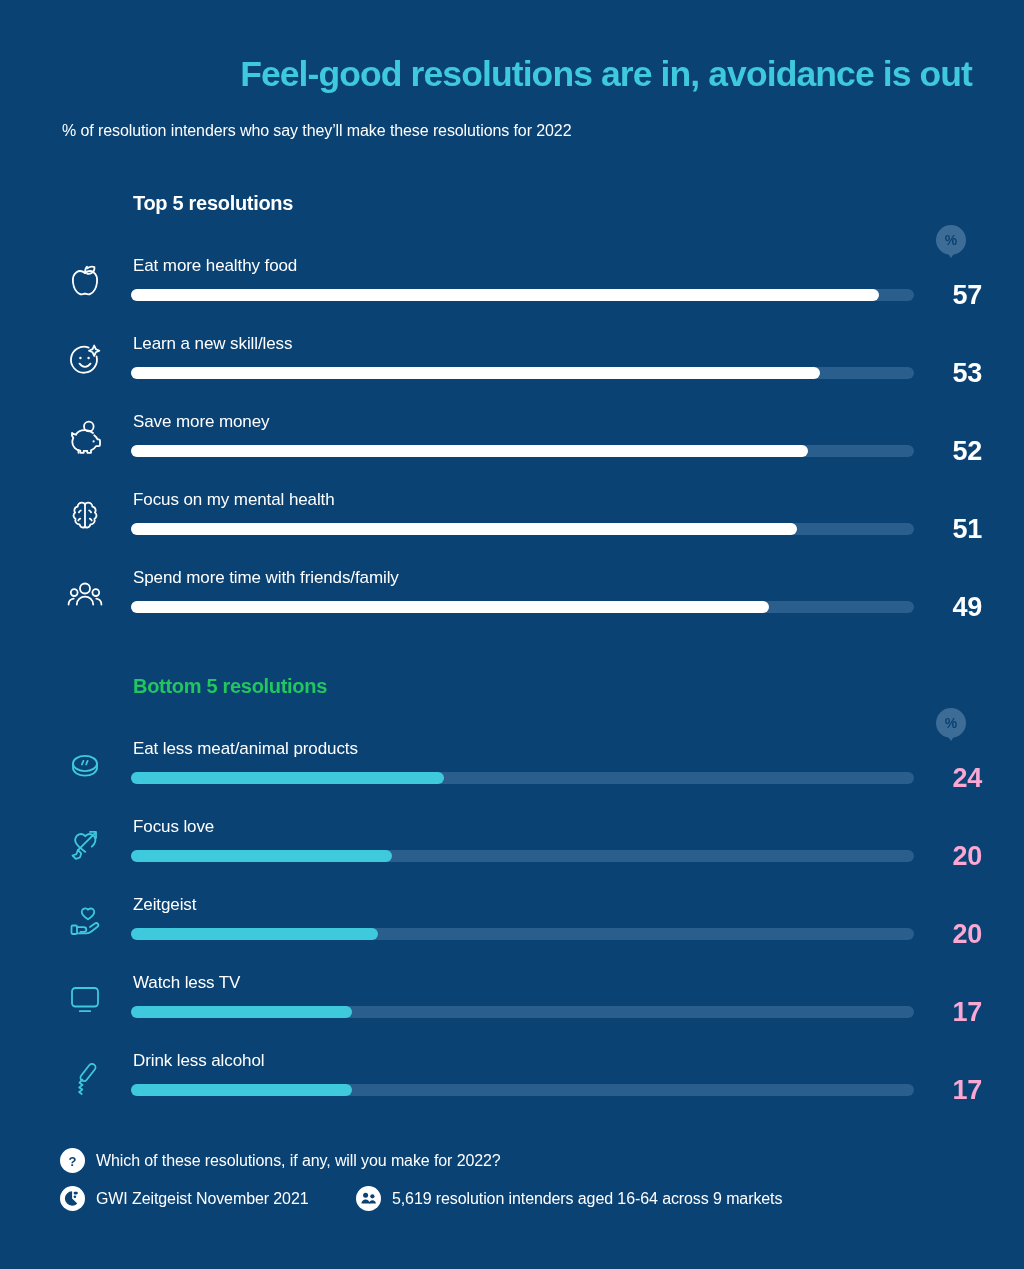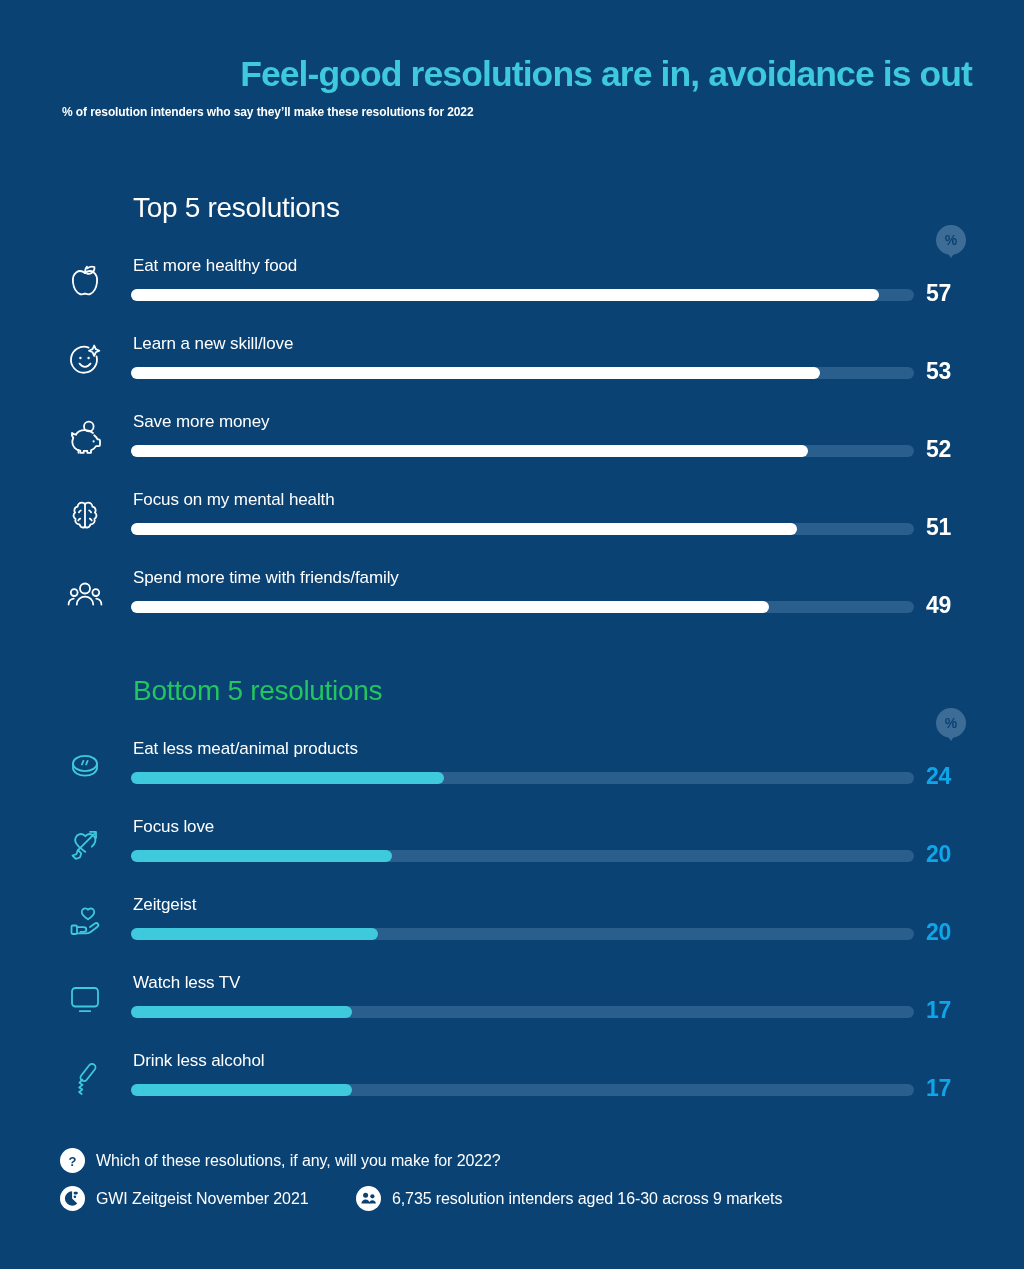--- a/index.html
+++ b/index.html
@@ -23,39 +23,39 @@
     font-size: 35.5px;
     font-weight: bold;
     color: #3fc9dd;
     letter-spacing: -0.9px;
     line-height: 1.12;
     margin: 0;
     white-space: nowrap;
     text-align: right;
   }
   .subtitle {
-    font-size: 12px;
-    font-weight: bold;
+    font-size: 16px;
+    font-weight: normal;
     color: #ffffff;
     letter-spacing: -0.1px;
-    margin: 10px 0 0 0;
+    margin: 27px 0 0 0;
     white-space: nowrap;
   }
 
   
   .section { position: absolute; left: 0; width: 1024px; }
   .section-top { top: 192px; }
   .section-bottom { top: 675px; }
 
   .section-title {
     position: absolute;
     left: 133px;
     top: 0;
-    font-size: 28px;
-    font-weight: normal;
+    font-size: 20px;
+    font-weight: bold;
     letter-spacing: -0.3px;
     white-space: nowrap;
   }
   .section-top .section-title { color: #ffffff; }
   .section-bottom .section-title { color: #22c55e; }
 
   
   .pct-badge {
     position: absolute;
     left: 936px;
@@ -128,27 +128,27 @@
     border-radius: 6px;
   }
   .section-top .bar-fill { background: #ffffff; }
   .section-bottom .bar-fill { background: #3fc9dd; }
 
   .row-value {
     position: absolute;
     left: 926px;
     top: 32px;
     width: 56px;
-    font-size: 23px;
+    font-size: 27px;
     font-weight: bold;
     letter-spacing: -0.3px;
-    text-align: left;
+    text-align: right;
   }
   .section-top .row-value { color: #ffffff; }
-  .section-bottom .row-value { color: #0ea5e9; }
+  .section-bottom .row-value { color: #f9a8d4; }
 
   
   .footer { position: absolute; left: 60px; top: 1148px; width: 920px; }
   .footer-line { position: relative; height: 38px; }
   .footer-item {
     display: inline-flex;
     align-items: center;
     vertical-align: top;
   }
   .footer-icon {
@@ -203,21 +203,21 @@
     <div class="row">
       <span class="row-icon">
         <svg viewBox="0 0 50 50" fill="none" stroke="#ffffff" stroke-width="1.8" stroke-linecap="round" stroke-linejoin="round">
           <path d="M36.5 22.3A13 13 0 1 1 28.6 13.6"></path>
           <circle cx="20.4" cy="24" r="1.2" fill="#ffffff" stroke="none"></circle>
           <circle cx="28.6" cy="24" r="1.2" fill="#ffffff" stroke="none"></circle>
           <path d="M19.5 29.6c1.3 2 3.3 3.2 5.5 3.2s4.2-1.2 5.5-3.2"></path>
           <path d="M34.2 11.5l1.6 3.6 3.6 1.6-3.6 1.6-1.6 3.6-1.6-3.6-3.6-1.6 3.6-1.6z"></path>
         </svg>
       </span>
-      <span class="row-label">Learn a new skill/love</span>
+      <span class="row-label">Learn a new skill/less</span>
       <span class="bar-track">
         <span class="bar-fill" style="width:88%"></span>
       </span>
       <span class="row-value">53</span>
     </div>
 
     <div class="row">
       <span class="row-icon">
         <svg viewBox="0 0 50 50" fill="none" stroke="#ffffff" stroke-width="1.8" stroke-linecap="round" stroke-linejoin="round">
           <path d="M16 22.5c-1.8 0-3.2-.6-4-1.6-.5 2 .2 3.8 1.3 4.9-.6 1.3-1 2.8-1 4.3 0 4.6 3.6 8 8 8.6v2.1h3.4v-1.9h3.6v1.9H31v-2.5c2.2-.8 4-2.3 5-4.2h2.6c.8 0 1.4-.6 1.4-1.4v-4c0-.8-.6-1.4-1.4-1.4h-1.2c-.6-1.6-1.7-3-3.2-4.1"></path>
@@ -394,17 +394,17 @@
     <span class="footer-item footer-item-sample">
       <span class="footer-icon">
         <svg viewBox="0 0 25 25">
           <circle cx="12.5" cy="12.5" r="12.5" fill="#ffffff"></circle>
           <circle cx="9.6" cy="9.3" r="2.5" fill="#0a4274"></circle>
           <path d="M5.4 17.6c0-2.3 1.9-4 4.2-4s4.2 1.7 4.2 4z" fill="#0a4274"></path>
           <circle cx="16.4" cy="10.3" r="2.1" fill="#0a4274"></circle>
           <path d="M12.9 17.6c0-2 1.6-3.4 3.5-3.4s3.5 1.4 3.5 3.4z" fill="#0a4274"></path>
         </svg>
       </span>
-      <span class="footer-text">6,735 resolution intenders aged 16-30 across 9 markets</span>
+      <span class="footer-text">5,619 resolution intenders aged 16-64 across 9 markets</span>
     </span>
   </div>
 
 </div>
 
 </body></html>

